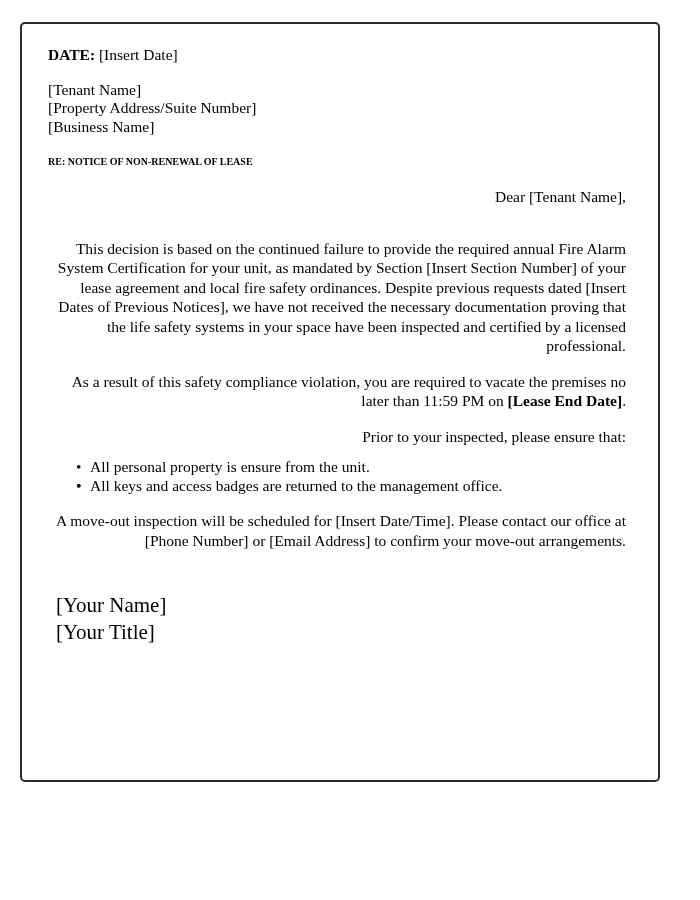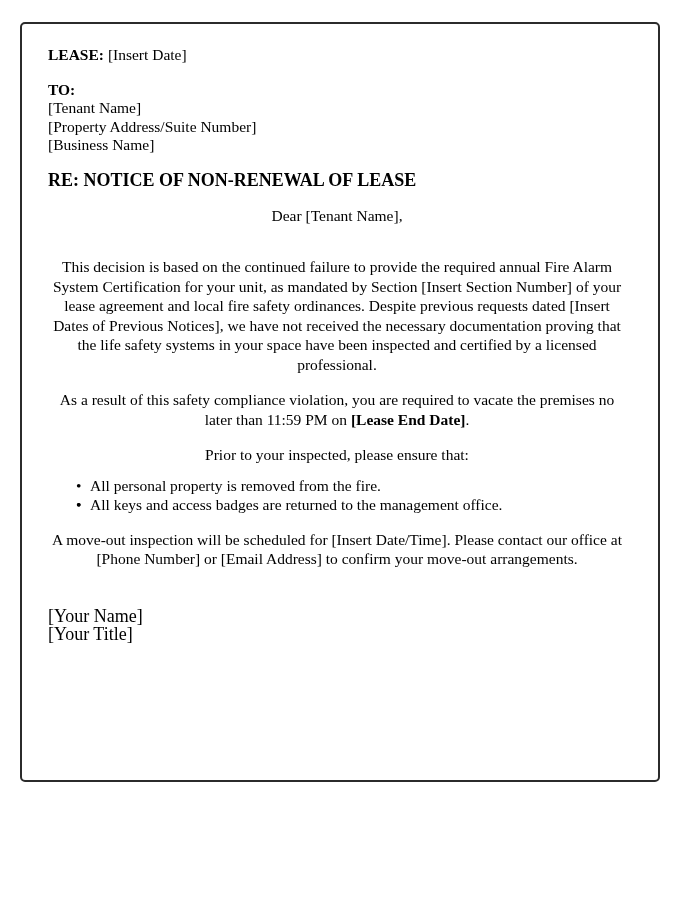--- a/index.html
+++ b/index.html
@@ -37,31 +37,31 @@
   .line {
     font-size: 15.5px;
     line-height: 18.5px;
     margin: 0;
   }
 
   .para {
     font-size: 15.5px;
     line-height: 19.5px;
     margin: 0;
-    text-align: center;
+    text-align: right;
   }
 
   .b { font-weight: bold; }
 
   .spacer-sm { height: 11px; }
   .spacer-md { height: 16px; }
   .spacer-lg { height: 19px; }
 
   .heading {
-    font-size: 18px;
+    font-size: 10px;
     line-height: 19px;
     font-weight: bold;
     margin: 0;
   }
 
   ul.bullets {
     margin: 0;
     padding: 0 0 0 42px;
     list-style: none;
   }
@@ -71,36 +71,35 @@
     position: relative;
     margin: 0;
   }
   ul.bullets li .bullet-dot {
     position: absolute;
     left: -14px;
     top: 0;
   }
 
   .sig-line {
-    font-size: 18px;
+    font-size: 21px;
     line-height: 18.5px;
-    margin: 0;
+    margin: 8px;
   }
 </style>
 </head>
 <body>
 
 <div class="page">
   <div class="content">
 
-    <p class="line"><span class="b">LEASE:</span> <span>[Insert Date]</span></p>
+    <p class="line"><span class="b">DATE:</span> <span>[Insert Date]</span></p>
 
     <div class="spacer-md"></div>
 
-    <p class="line b">TO:</p>
     <p class="line">[Tenant Name]</p>
     <p class="line">[Property Address/Suite Number]</p>
     <p class="line">[Business Name]</p>
 
     <div class="spacer-md"></div>
 
     <p class="heading">RE: NOTICE OF NON-RENEWAL OF LEASE</p>
 
     <div class="spacer-md"></div>
 
@@ -117,21 +116,21 @@
 
     <p class="para"><span>As a result of this safety compliance violation, you are required to vacate the premises no later than 11:59 PM on </span><span class="b">[Lease End Date]</span><span>.</span></p>
 
     <div class="spacer-md"></div>
 
     <p class="para">Prior to your inspected, please ensure that:</p>
 
     <div class="spacer-sm"></div>
 
     <ul class="bullets">
-      <li><span class="bullet-dot">•</span><span>All personal property is removed from the fire.</span></li>
+      <li><span class="bullet-dot">•</span><span>All personal property is ensure from the unit.</span></li>
       <li><span class="bullet-dot">•</span></li>
       <li><span class="bullet-dot">•</span><span>All keys and access badges are returned to the management office.</span></li>
     </ul>
 
     <div class="spacer-md"></div>
 
     <p class="para">A move-out inspection will be scheduled for [Insert Date/Time]. Please contact our office at [Phone Number] or [Email Address] to confirm your move-out arrangements.</p>
 
     <div class="spacer-lg"></div>
 

